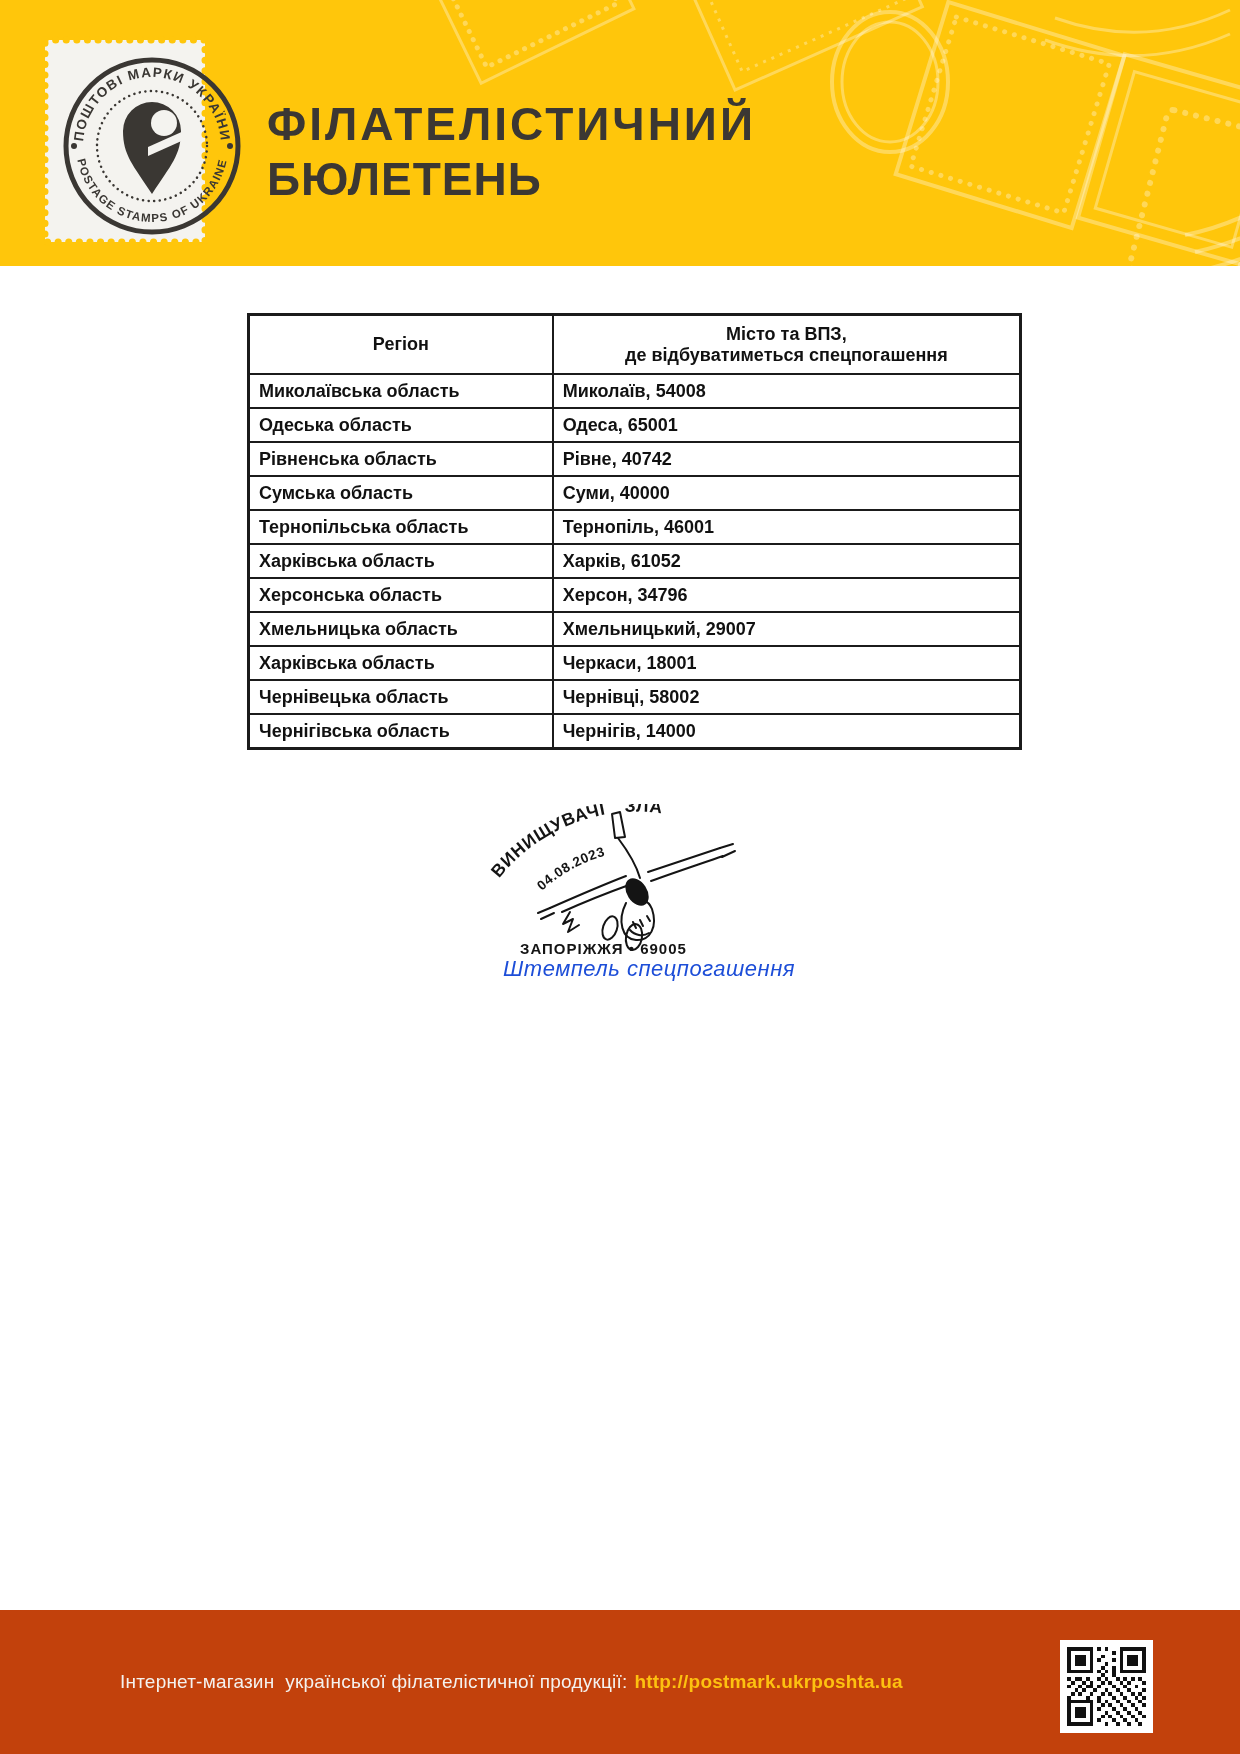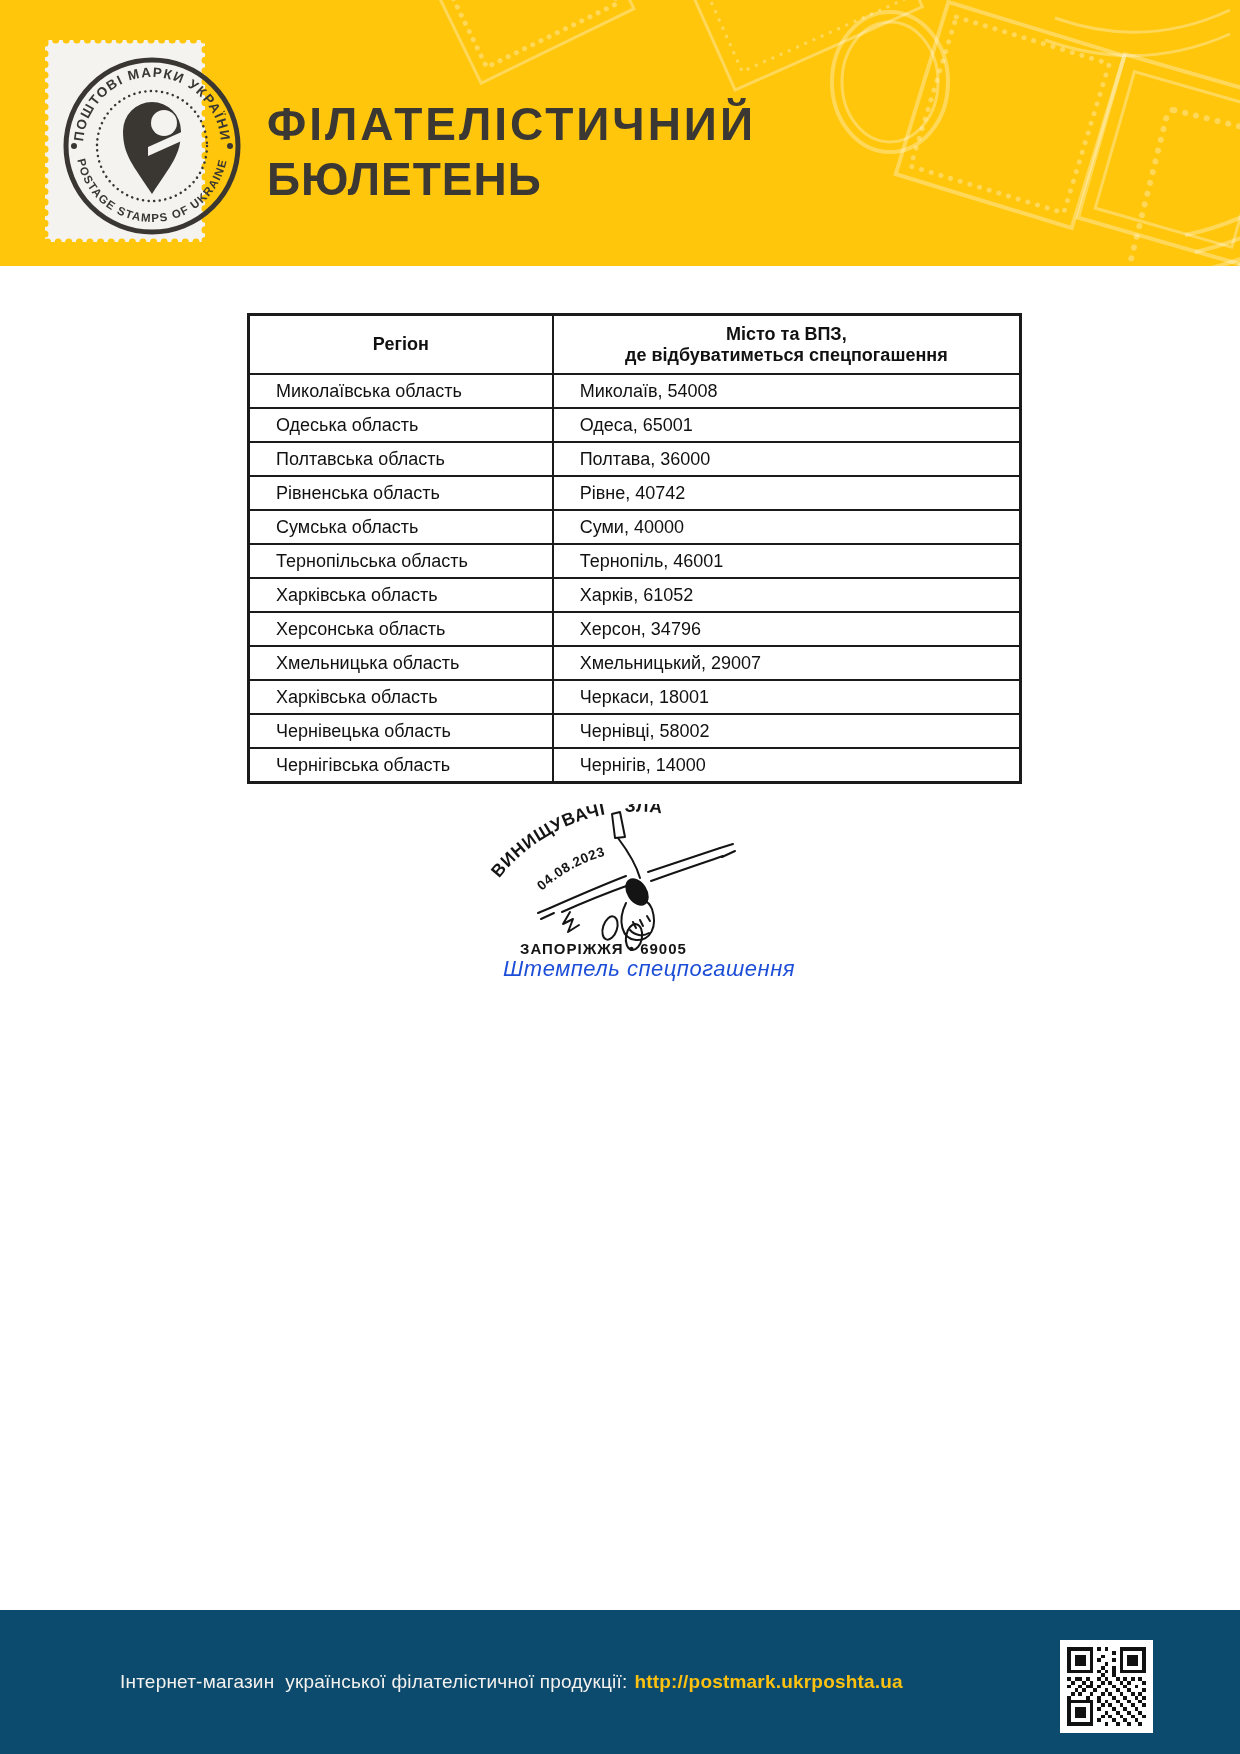--- a/index.html
+++ b/index.html
@@ -12,31 +12,31 @@
   .logo-stamp{position:absolute;left:40px;top:34px;}
   .title{position:absolute;left:267px;top:98px;color:#3b3733;}
   .title .l1{font-size:46px;font-weight:700;letter-spacing:3px;line-height:52px;}
   .title .l2{font-size:46px;font-weight:700;letter-spacing:1px;line-height:58px;}
 
   
   .regions{position:absolute;left:247px;top:313px;border-collapse:collapse;table-layout:fixed;width:775px;}
   .regions th,.regions td{border:2px solid #1b1b1b;font-size:18px;color:#111;}
   .regions{border:3px solid #1b1b1b;}
   .regions th{height:53px;font-weight:700;text-align:center;line-height:21px;padding:2px 6px;}
-  .regions td{height:28px;text-align:left;padding:2px 6px 2px 26px;font-weight:400;}
+  .regions td{height:28px;text-align:left;padding:2px 6px 2px 9px;font-weight:700;}
   .col-region{width:303px;}
   .col-city{width:466px;}
 
   
   .postmark{position:absolute;left:480px;top:804px;}
   .pm-caption{position:absolute;left:455px;top:956px;width:340px;text-align:right;
               font-size:22px;font-style:italic;color:#1d4ed8;letter-spacing:0.5px;}
 
   
-  .footer{position:absolute;left:0;top:1610px;width:1240px;height:144px;background:#0c4a6e;}
+  .footer{position:absolute;left:0;top:1610px;width:1240px;height:144px;background:#c2410c;}
   .footer-text{position:absolute;left:120px;top:0;height:144px;display:flex;align-items:center;
                font-size:19px;color:#f4f2ef;letter-spacing:0.2px;white-space:pre;}
   .footer-link{color:#fdc110;font-weight:700;text-decoration:none;margin-left:7px;}
   .qr-box{position:absolute;left:1060px;top:30px;width:93px;height:93px;background:#ffffff;
           box-sizing:border-box;padding:7px;}
 </style>
 </head>
 <body>
 
 <div class="page">
@@ -121,24 +121,20 @@
       </tr>
     </thead>
     <tbody>
       <tr>
           <td>Миколаївська область</td>
           <td>Миколаїв, 54008</td>
         </tr>
       <tr>
           <td>Одеська область</td>
           <td>Одеса, 65001</td>
-        </tr>
-      <tr>
-          <td>Полтавська область</td>
-          <td>Полтава, 36000</td>
         </tr>
       <tr>
           <td>Рівненська область</td>
           <td>Рівне, 40742</td>
         </tr>
       <tr>
           <td>Сумська область</td>
           <td>Суми, 40000</td>
         </tr>
       <tr>

